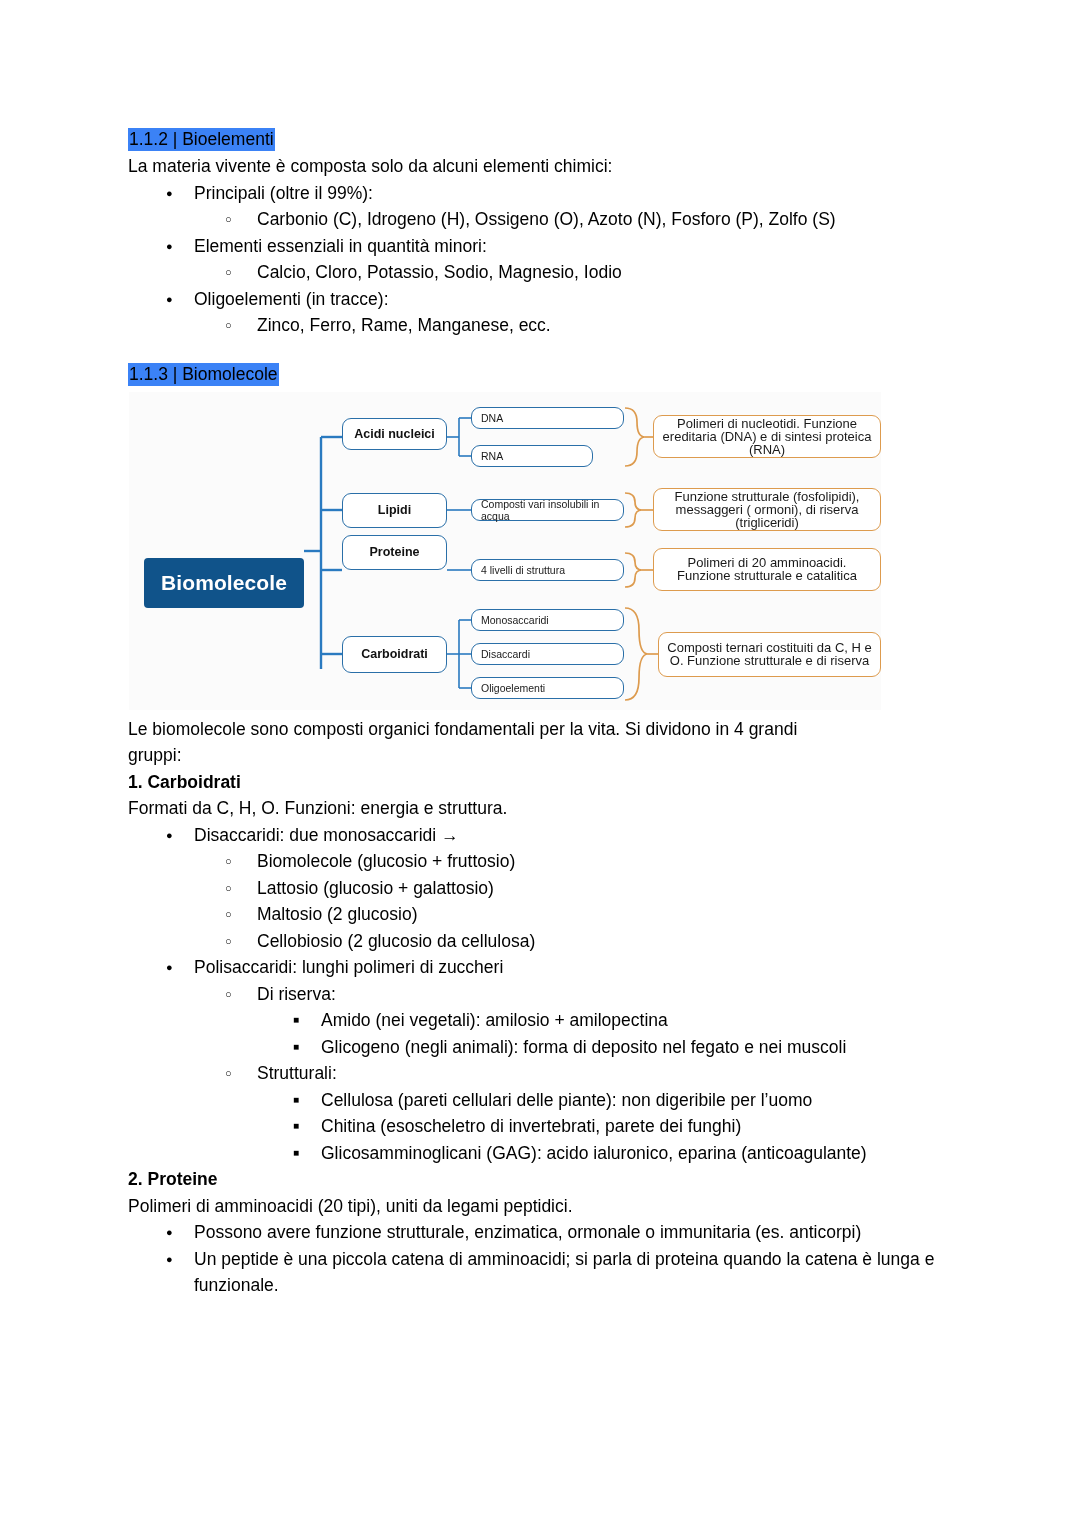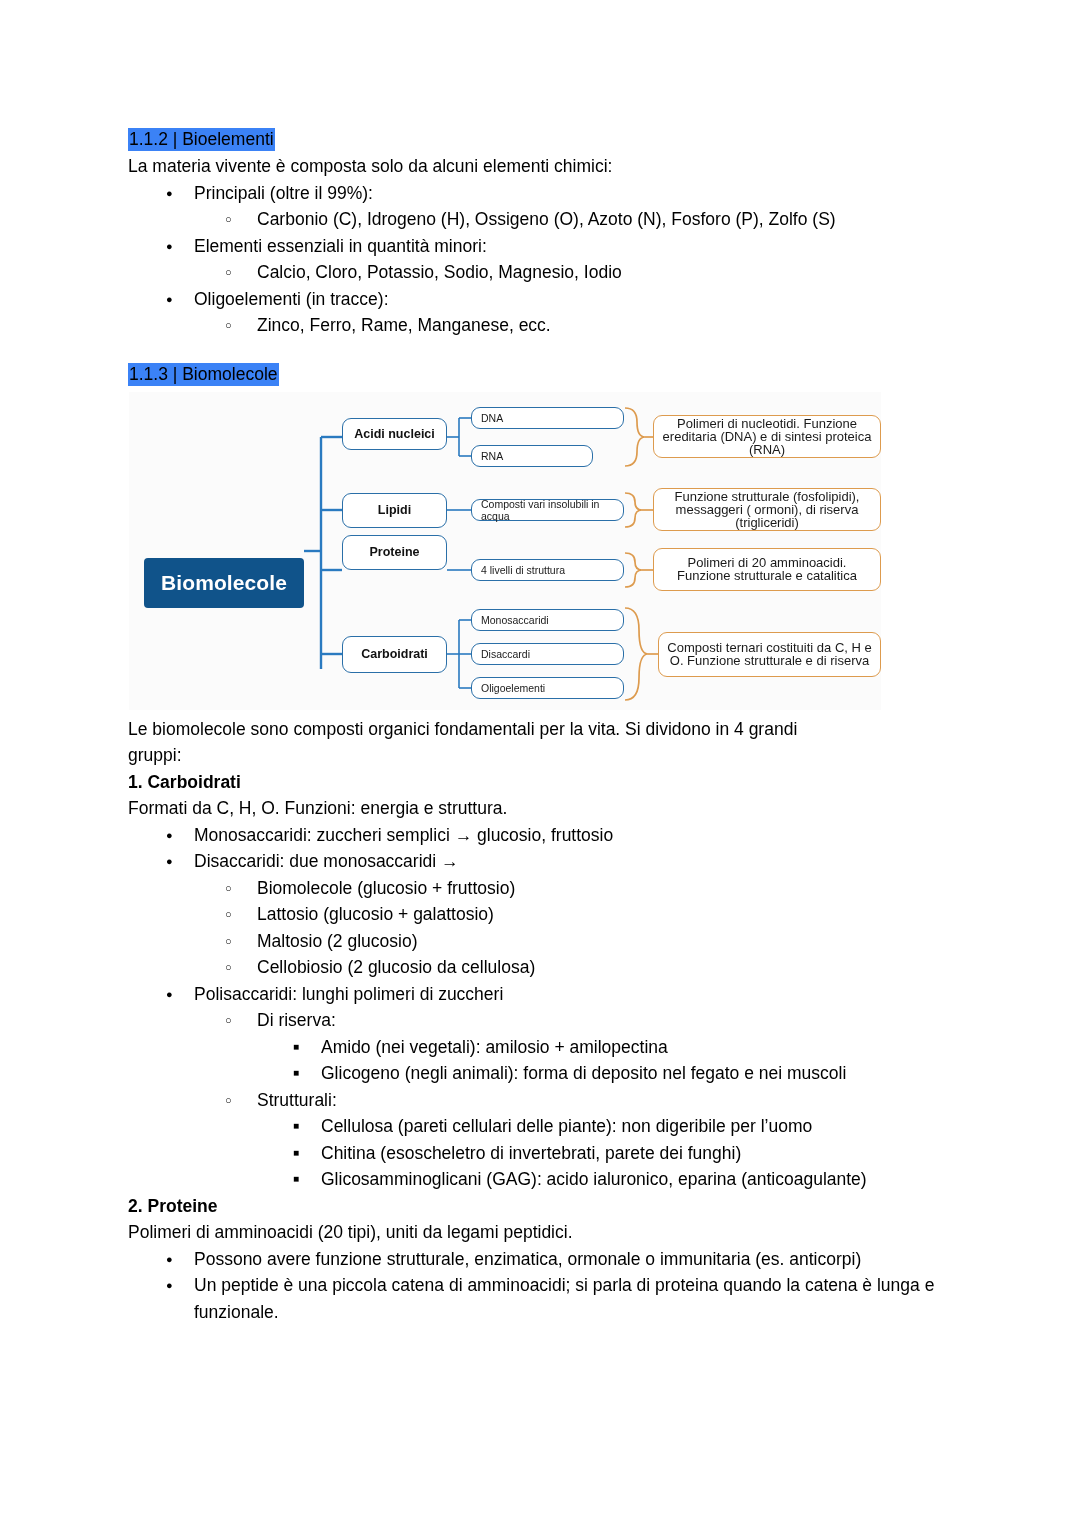--- a/index.html
+++ b/index.html
@@ -304,23 +304,20 @@
     </div>
 
     <p class="para">Le biomolecole sono composti organici fondamentali per la vita. Si dividono in 4 grandi</p>
     <p class="para">gruppi:</p>
 
     <p class="num-heading">1. Carboidrati</p>
     <p class="para">Formati da C, H, O. Funzioni: energia e struttura.</p>
 
     <ul class="lvl1">
       <li>
-        <span class="btext">Monosaccaridi: zuccheri semplici → glucosio, fruttosio</span>
-      </li>
-      <li>
         <span class="btext">Disaccaridi: due monosaccaridi →</span>
         <ul class="lvl2">
           <li>
               <span class="btext">Biomolecole (glucosio + fruttosio)</span>
             </li>
           <li>
               <span class="btext">Lattosio (glucosio + galattosio)</span>
             </li>
           <li>
               <span class="btext">Maltosio (2 glucosio)</span>

